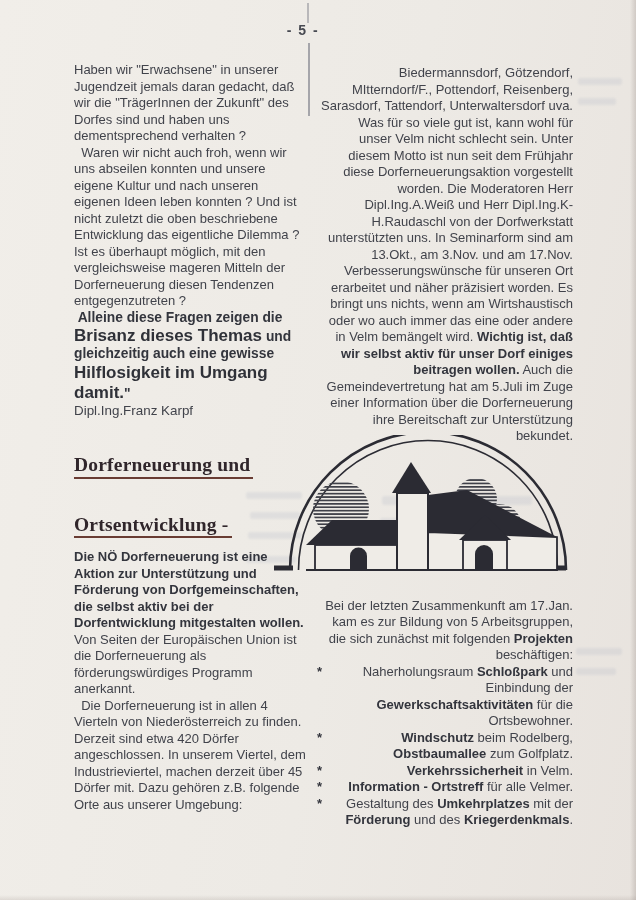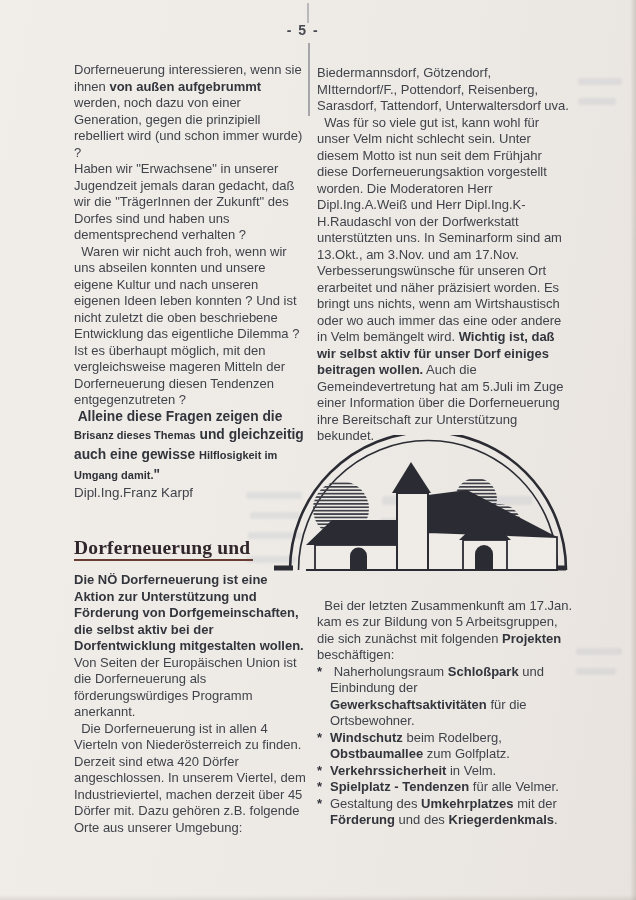--- a/index.html
+++ b/index.html
@@ -15,26 +15,26 @@
 
   .pageno{position:absolute;top:22px;left:0;width:606px;text-align:center;
     font-size:14px;font-weight:bold;letter-spacing:1.5px;color:#474951;}
   .tick{position:absolute;width:1.5px;background:#6a6c78;}
   .tick-top{left:307px;top:3px;height:20px;opacity:.4;}
   .tick-bottom{left:308px;top:43px;height:73px;opacity:.55;}
 
   .col{position:absolute;font-size:13px;line-height:16.5px;}
   .col p{margin:0;white-space:pre-wrap;}
   .col-left{left:74px;top:62px;width:233px;}
-  .col-right{left:317px;top:65px;width:256px;}
+  .col-right{left:317px;top:65px;width:256px;text-align:right;}
 
   .run-r{font-weight:400;}
   .run-b{font-weight:700;color:#33353d;}
   .run-b2{font-weight:700;font-size:13.8px;color:#33353d;margin-top:28px;}
-  .run-xl{font-weight:700;font-size:11px;line-height:20px;color:#2f3138;}
+  .run-xl{font-weight:700;font-size:17px;line-height:20px;color:#2f3138;}
 
   .author{margin-top:15px;font-size:13.4px;}
   .heading-block{margin-top:3px;}
   .hline{display:table;font-family:"Liberation Serif",serif;font-weight:700;
     font-size:19.5px;line-height:21px;color:#30262b;letter-spacing:.2px;
     border-bottom:2.6px solid #693c33;padding:0 3px 1.5px 0;margin-bottom:3px;margin-top:35px;}
   .p-gap{margin-top:11px !important;}
 
   .illustration{display:block;margin:-10px 0 0 -55px;}
 
@@ -63,27 +63,27 @@
   <div class="ghost" style="left:578px;top:78px;width:44px;height:7px;"></div>
   <div class="ghost" style="left:578px;top:98px;width:38px;height:7px;"></div>
   <div class="ghost" style="left:576px;top:648px;width:46px;height:7px;"></div>
   <div class="ghost" style="left:576px;top:668px;width:40px;height:7px;"></div>
 
   <div class="pageno">- 5 -</div>
   <div class="tick tick-top"></div>
   <div class="tick tick-bottom"></div>
 
   <div class="col col-left">
-    <p><span class="run-r">Dorferneuerung interessieren, wenn sie ihnen </span><span class="run-b">von außen aufgebrummt</span><span class="run-r"> werden, noch dazu von einer Generation, gegen die prinzipiell rebelliert wird (und schon immer wurde) ?</span></p>
     <p><span class="run-r">Haben wir "Erwachsene" in unserer Jugendzeit jemals daran gedacht, daß wir die "TrägerInnen der Zukunft" des Dorfes sind und haben uns dementsprechend verhalten ?</span></p>
     <p><span class="run-r">  Waren wir nicht auch froh, wenn wir uns abseilen konnten und unsere eigene Kultur und nach unseren eigenen Ideen leben konnten ? Und ist nicht zuletzt die oben beschriebene Entwicklung das eigentliche Dilemma ? Ist es überhaupt möglich, mit den vergleichsweise mageren Mitteln der Dorferneuerung diesen Tendenzen entgegenzutreten ?</span></p>
     <p><span class="run-r"> </span><span class="run-b2">Alleine diese Fragen zeigen die </span><span class="run-xl">Brisanz dieses Themas</span><span class="run-b2"> </span><span class="run-b2">und gleichzeitig auch eine gewisse </span><span class="run-xl">Hilflosigkeit im Umgang damit.</span><span class="run-b2">"</span></p>
     <p class="author">Dipl.Ing.Franz Karpf</p>
     <div class="heading-block">
         <div class="hline">Dorferneuerung und</div>
+        <div class="hline">Ortsentwicklung -</div>
       </div>
     <p class="p-gap"><span class="run-b">Die NÖ Dorferneuerung ist eine Aktion zur Unterstützung und Förderung von Dorfgemeinschaften, die selbst aktiv bei der Dorfentwicklung mitgestalten wollen.</span><span class="run-r"> Von Seiten der Europäischen Union ist die Dorferneuerung als förderungswürdiges Programm anerkannt.</span></p>
     <p><span class="run-r">  Die Dorferneuerung ist in allen 4 Vierteln von Niederösterreich zu finden. Derzeit sind etwa 420 Dörfer angeschlossen. In unserem Viertel, dem Industrieviertel, machen derzeit über 45 Dörfer mit. Dazu gehören z.B. folgende Orte aus unserer Umgebung:</span></p>
   </div>
 
   <div class="col col-right">
     <p><span class="run-r">Biedermannsdorf, Götzendorf, MItterndorf/F., Pottendorf, Reisenberg, Sarasdorf, Tattendorf, Unterwaltersdorf uva.</span></p>
     <p><span class="run-r">  Was für so viele gut ist, kann wohl für unser Velm nicht schlecht sein. Unter diesem Motto ist nun seit dem Frühjahr diese Dorferneuerungsaktion vorgestellt worden. Die Moderatoren Herr Dipl.Ing.A.Weiß und Herr Dipl.Ing.K-H.Raudaschl von der Dorfwerkstatt unterstützten uns. In Seminarform sind am 13.Okt., am 3.Nov. und am 17.Nov. Verbesserungswünsche für unseren Ort erarbeitet und näher präzisiert worden. Es bringt uns nichts, wenn am Wirtshaustisch oder wo auch immer das eine oder andere in Velm bemängelt wird. </span><span class="run-b">Wichtig ist, daß wir selbst aktiv für unser Dorf einiges beitragen wollen.</span><span class="run-r"> Auch die Gemeindevertretung hat am 5.Juli im Zuge einer Information über die Dorferneuerung  ihre Bereitschaft zur Unterstützung bekundet.</span></p>
 
     <svg class="illustration" width="306" height="152" viewBox="0 0 306 152" xmlns="http://www.w3.org/2000/svg">
@@ -117,18 +117,18 @@
       <polygon points="130,58 149,27 169,58" fill="#2b2b33"></polygon>
 
       <path d="M 44 135 H 295" stroke="#2b2b33" stroke-width="2.2"></path>
     </svg>
 
     <p class="p-gap"><span class="run-r">  Bei der letzten Zusammenkunft am 17.Jan. kam es zur Bildung von 5 Arbeitsgruppen, die sich zunächst mit folgenden </span><span class="run-b">Projekten</span><span class="run-r"> beschäftigen:</span></p>
     <ul class="projects">
         <li><span class="star">*</span><span class="run-r"> Naherholungsraum </span><span class="run-b">Schloßpark</span><span class="run-r"> und Einbindung der </span><span class="run-b">Gewerkschaftsaktivitäten</span><span class="run-r"> für die Ortsbewohner.</span></li>
         <li><span class="star">*</span><span class="run-b">Windschutz</span><span class="run-r"> beim Rodelberg, </span><span class="run-b">Obstbaumallee</span><span class="run-r"> zum Golfplatz.</span></li>
         <li><span class="star">*</span><span class="run-b">Verkehrssicherheit</span><span class="run-r"> in Velm.</span></li>
-        <li><span class="star">*</span><span class="run-b">Spielplatz - Tendenzen</span><span class="run-r"> für alle Velmer.</span></li>
+        <li><span class="star">*</span><span class="run-b">Information - Ortstreff</span><span class="run-r"> für alle Velmer.</span></li>
         <li><span class="star">*</span><span class="run-r">Gestaltung des </span><span class="run-b">Umkehrplatzes</span><span class="run-r"> mit der </span><span class="run-b">Förderung</span><span class="run-r"> und des </span><span class="run-b">Kriegerdenkmals</span><span class="run-r">.</span></li>
       </ul>
   </div>
 
 </div>
 
 </body></html>

